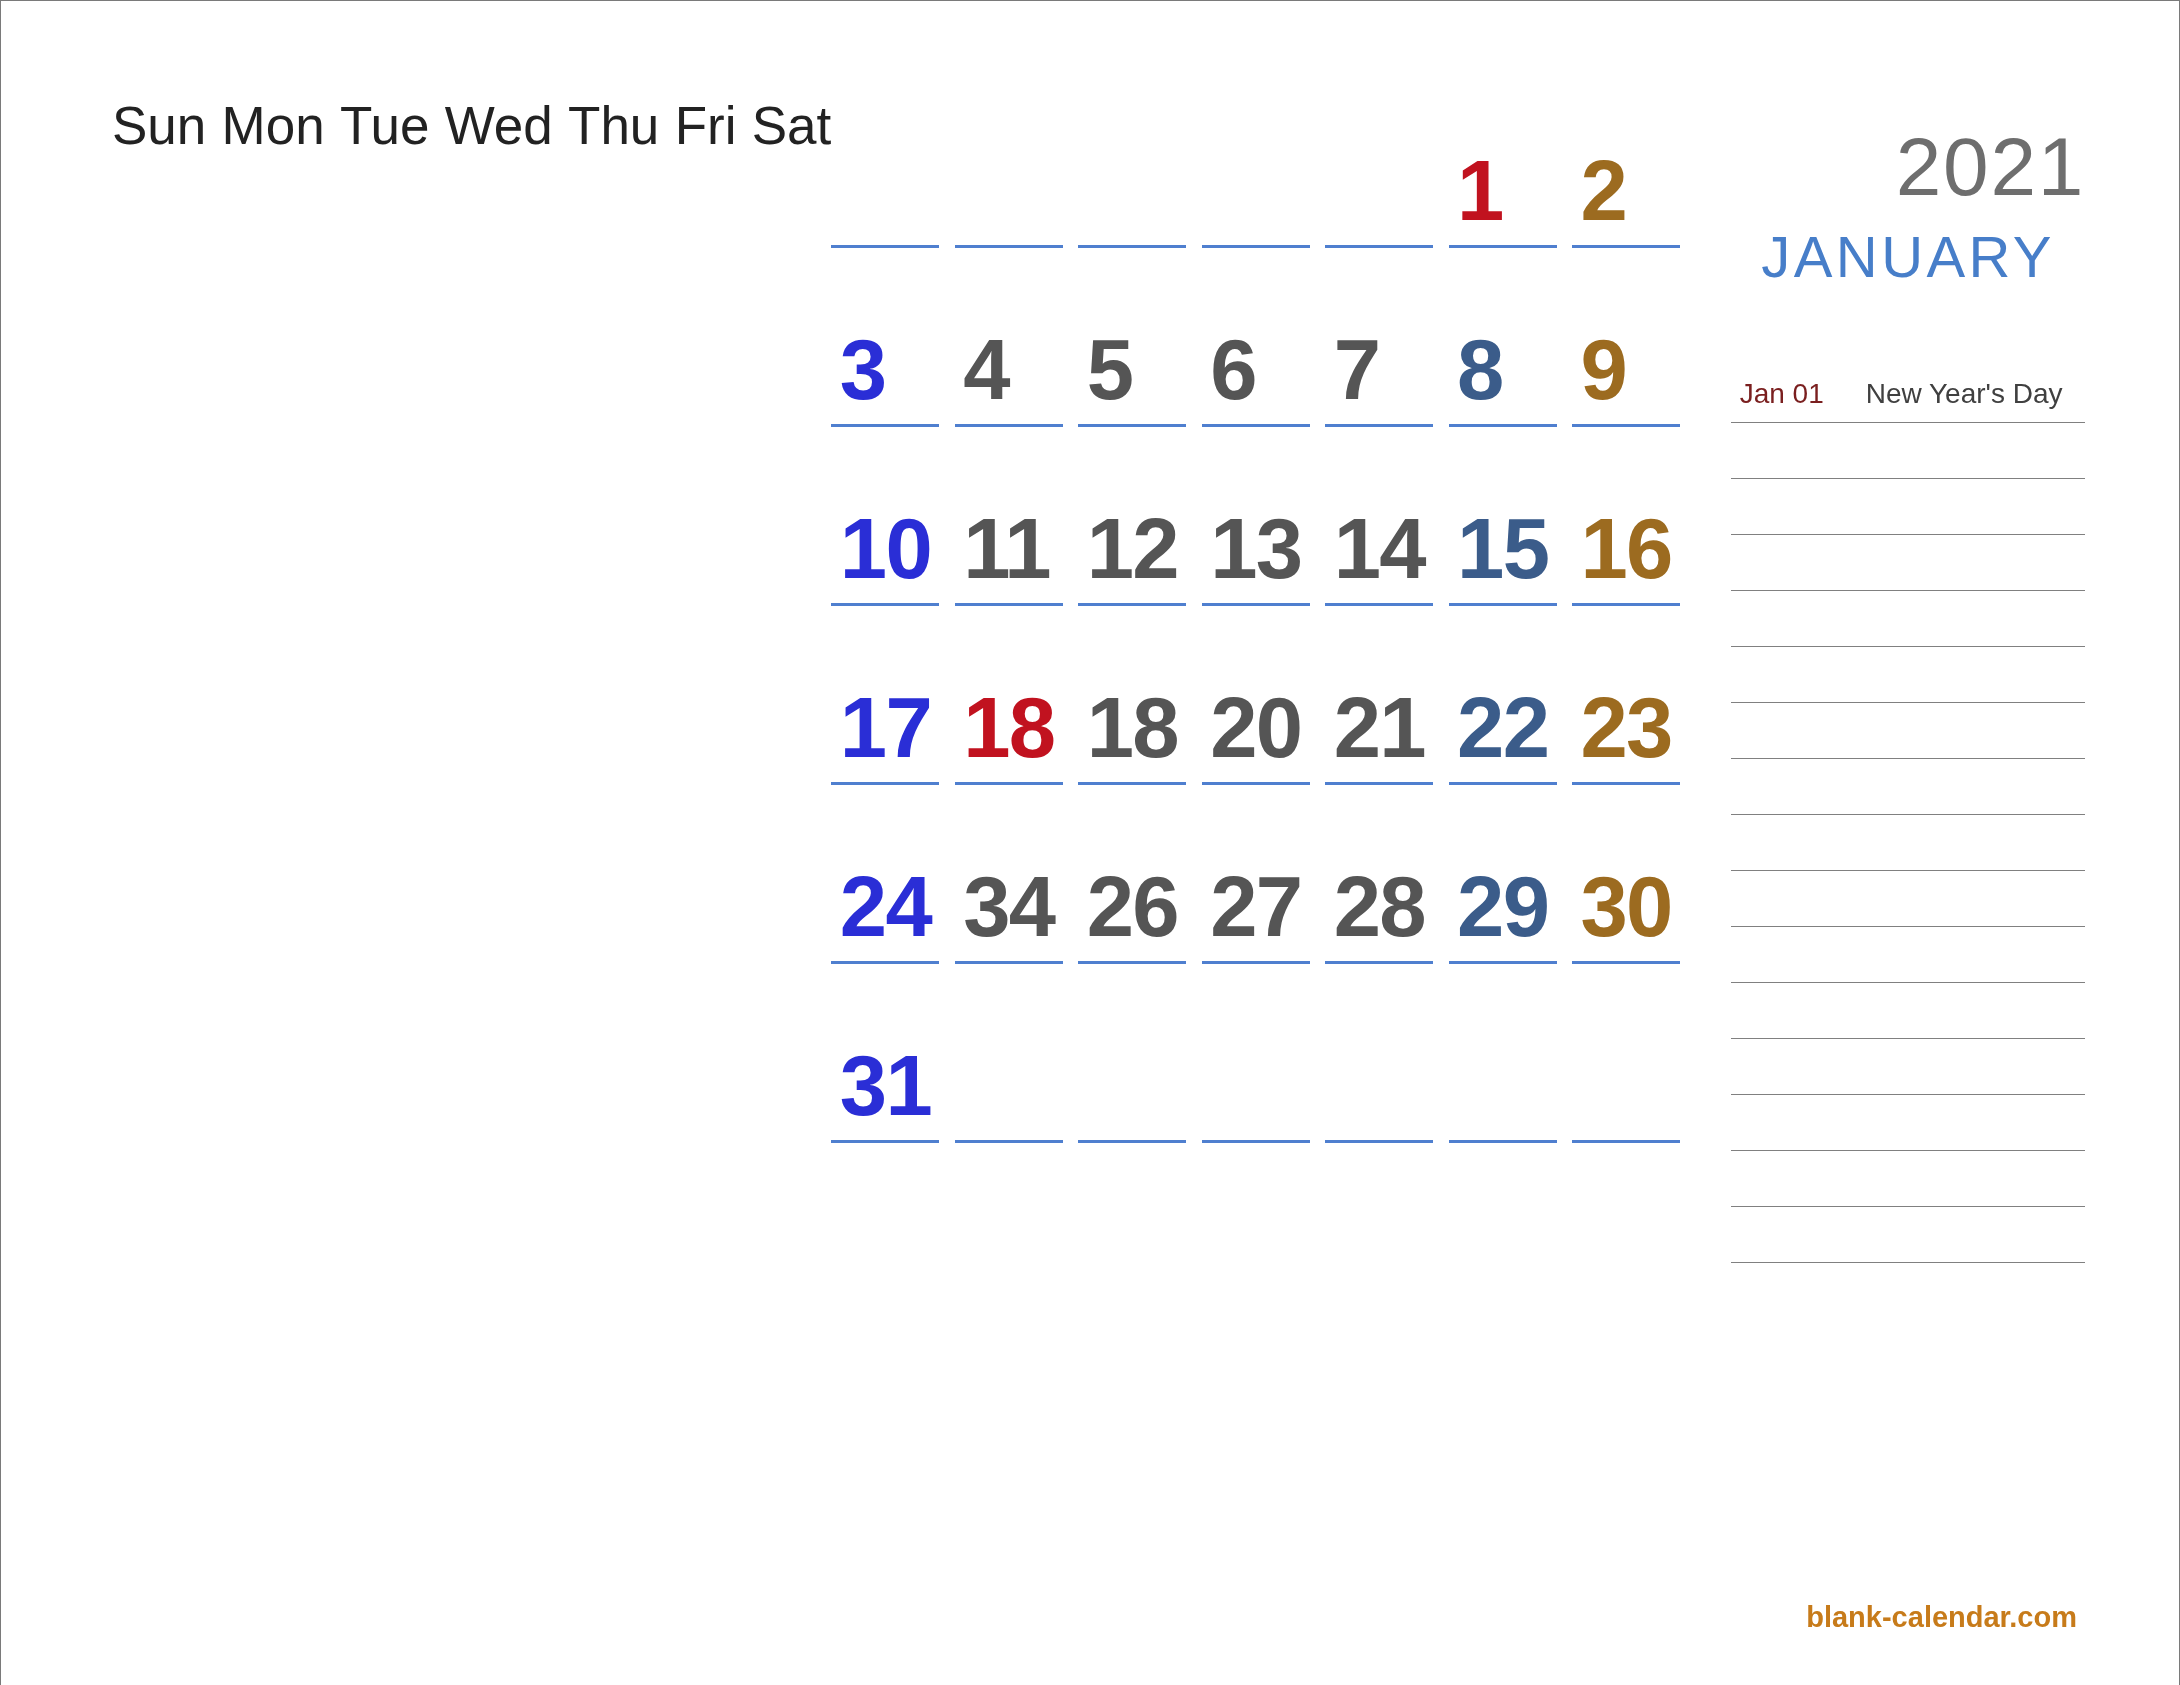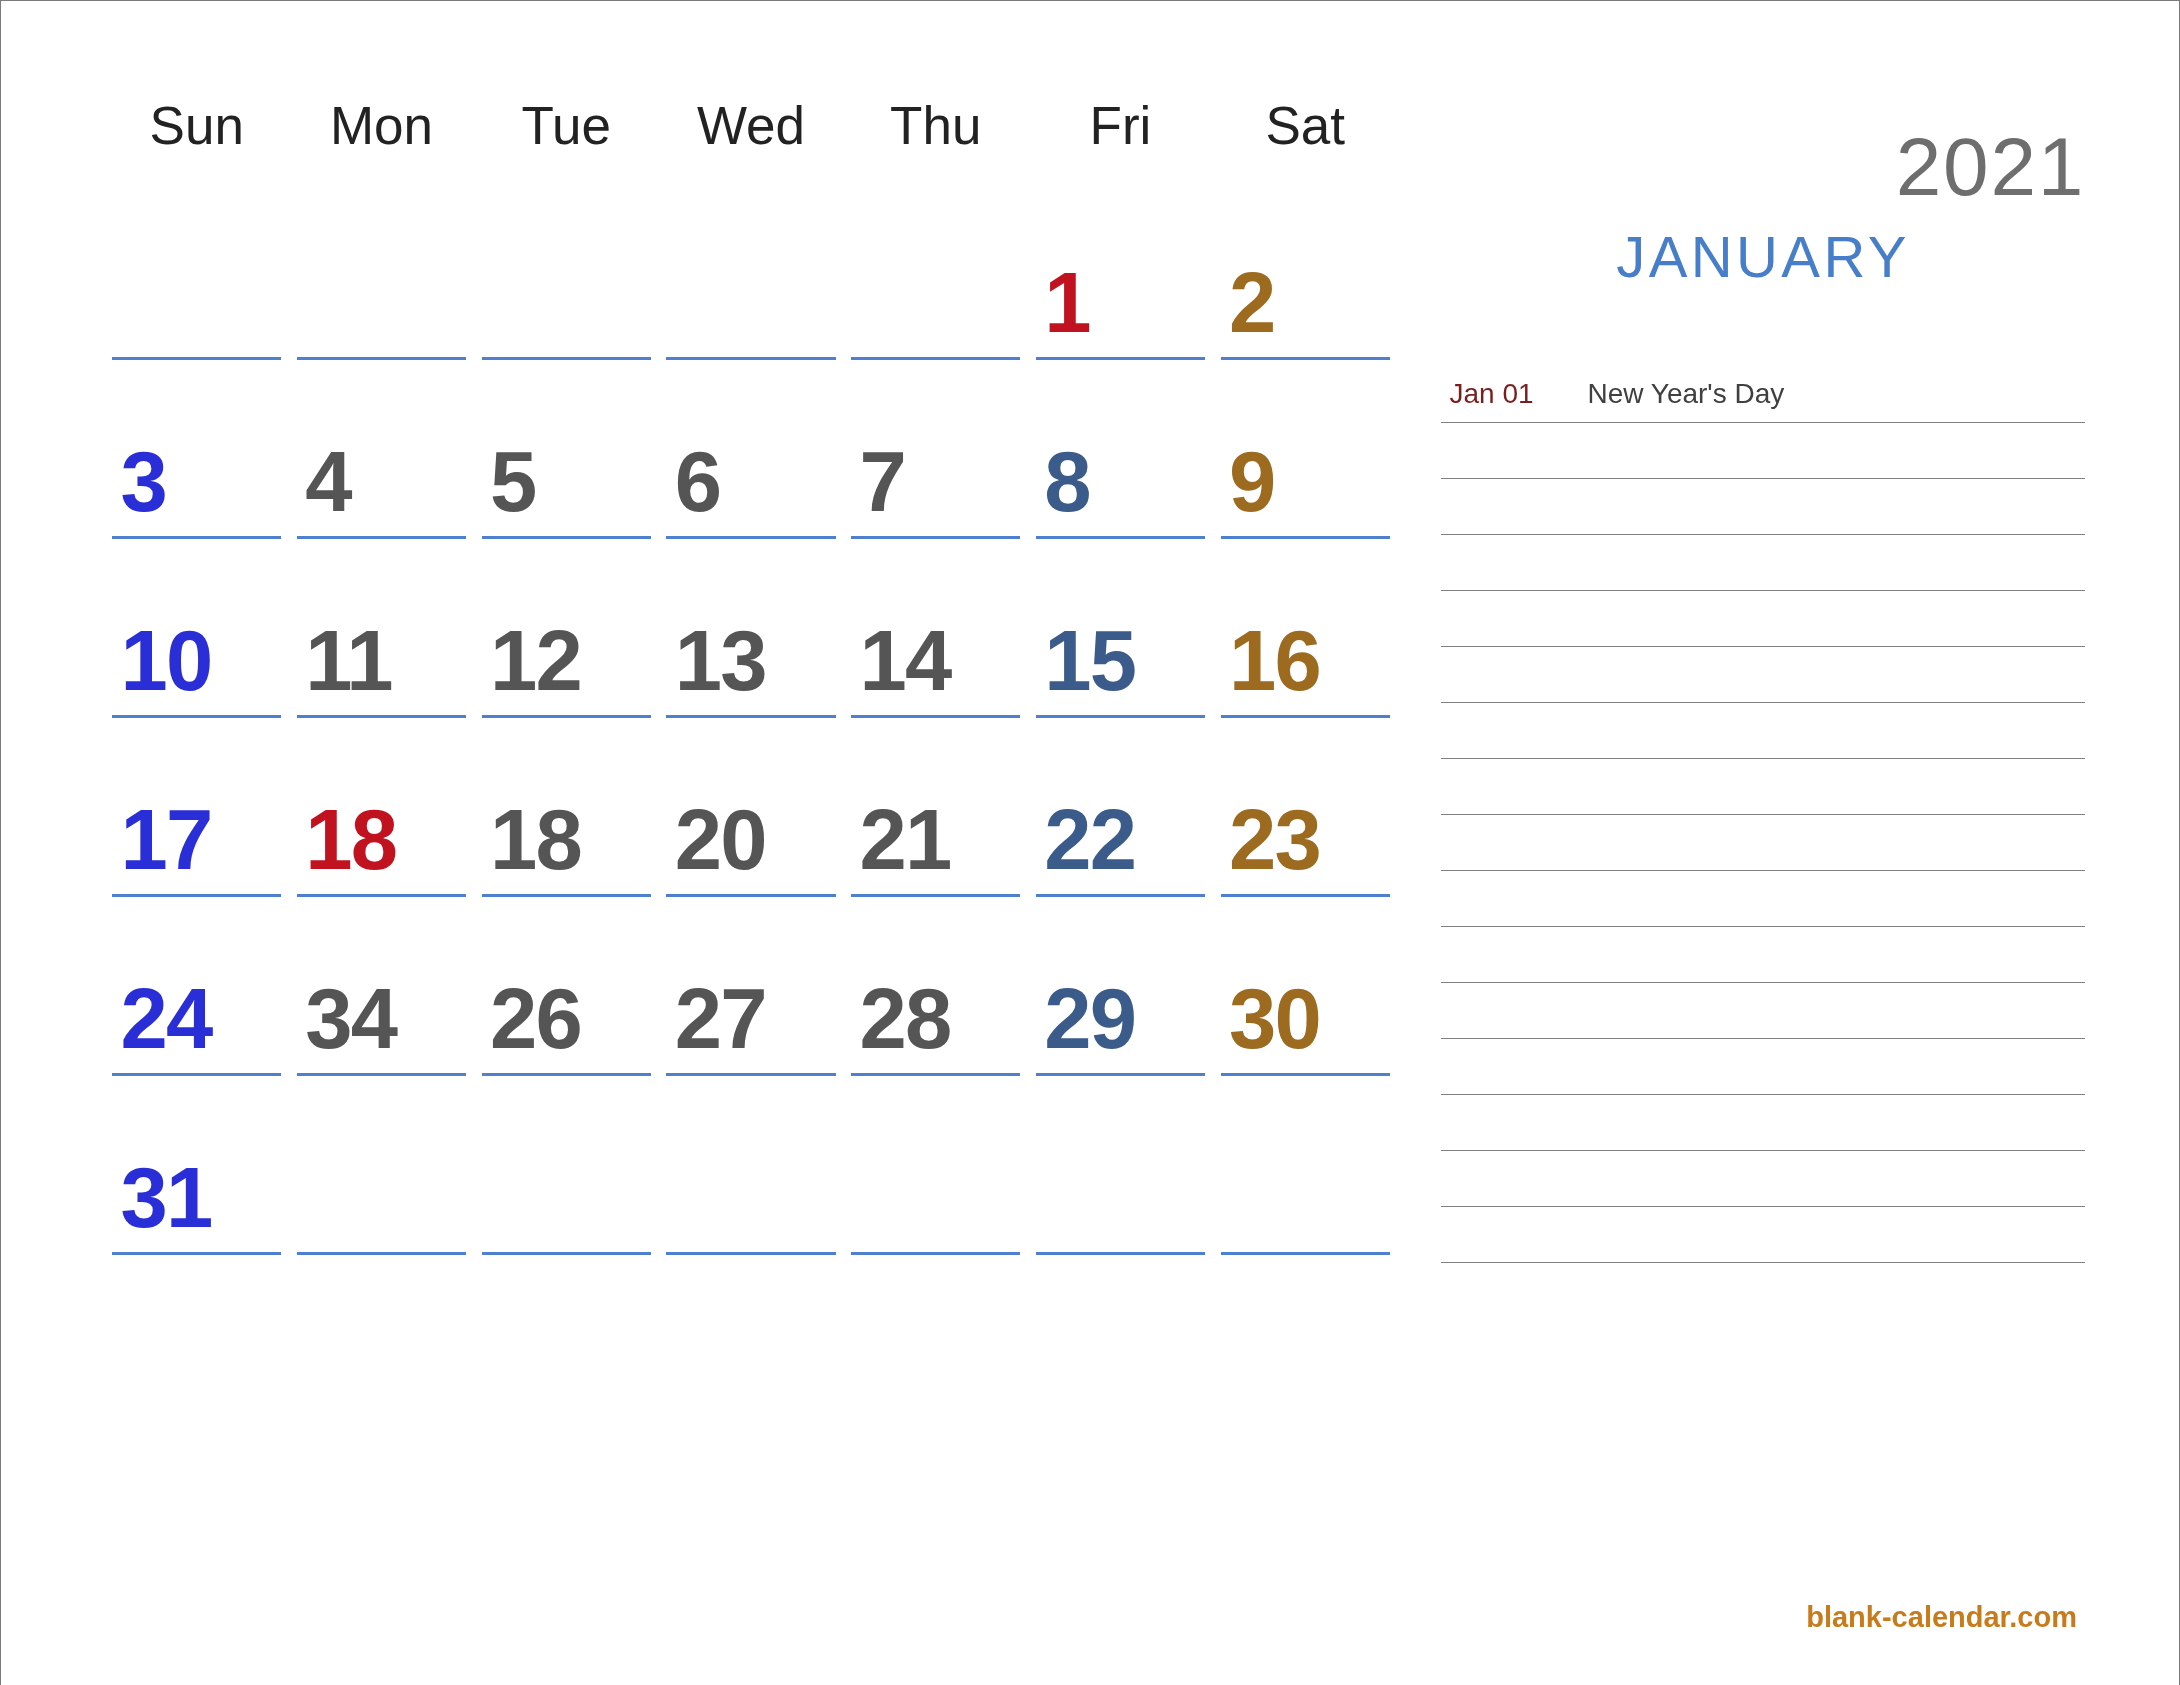--- a/index.html
+++ b/index.html
@@ -19,21 +19,21 @@
     padding: 85px 94px 60px 111px;
   }
   .layout {
     display: flex;
     gap: 51px;
     height: 100%;
   }
   .left-col {
     flex: 0 0 1278px;
     display: flex;
-    flex-direction: column;
+    flex-direction: row;
   }
   .right-col {
     flex: 1;
     display: flex;
     flex-direction: column;
     padding-top: 34px;
   }
 
   
   .cal-header-row, .cal-row {
@@ -88,21 +88,21 @@
     margin-top: 8.5px;
     margin-bottom: 77px;
   }
 
   
   .holiday-row {
     display: flex;
     border-bottom: 1.7px solid #808080;
     height: 56px;
     align-items: center;
-    gap: 36px;
+    gap: 24px;
     padding-left: 8.5px;
   }
   .holiday-date {
     width: 102px;
     font-size: 28px;
     color: #7a1f1f;
   }
   .holiday-name {
     flex: 1;
     font-size: 28px;

